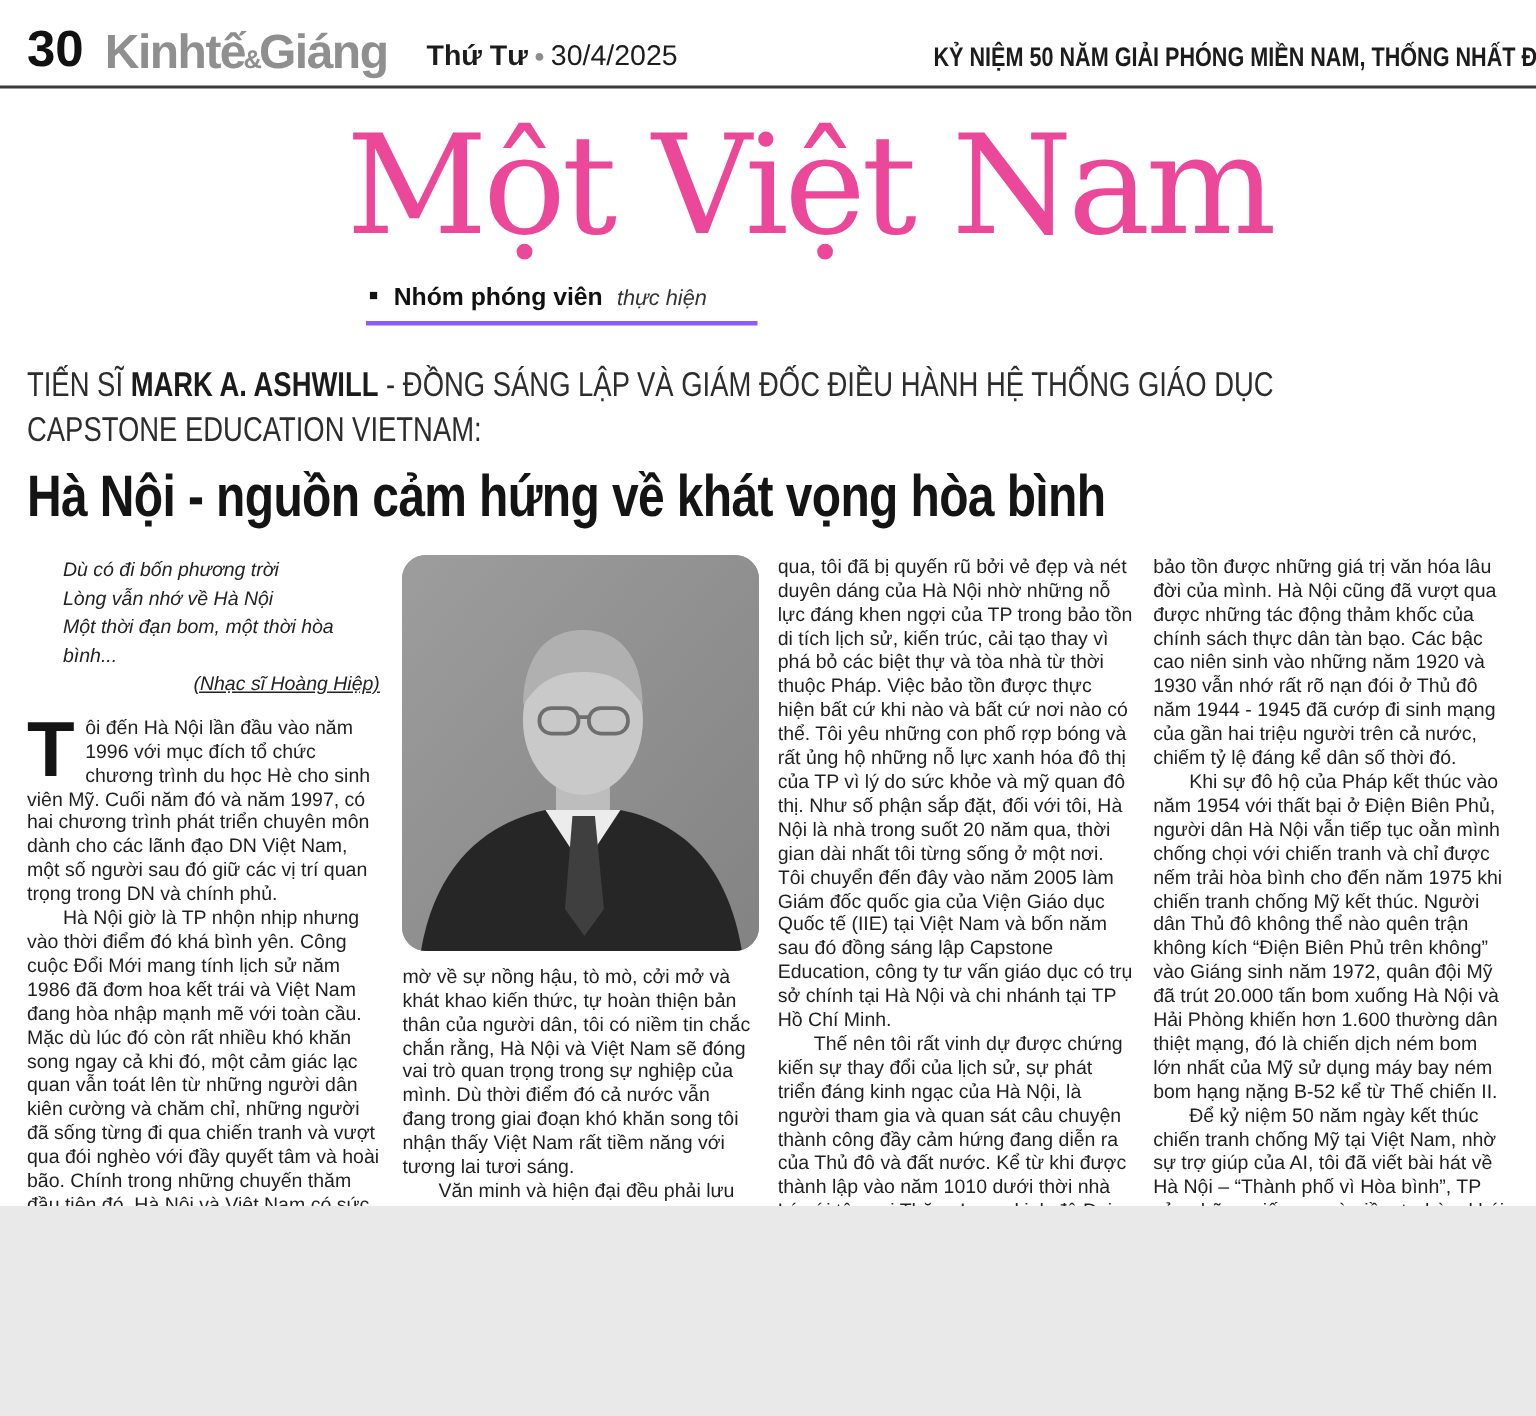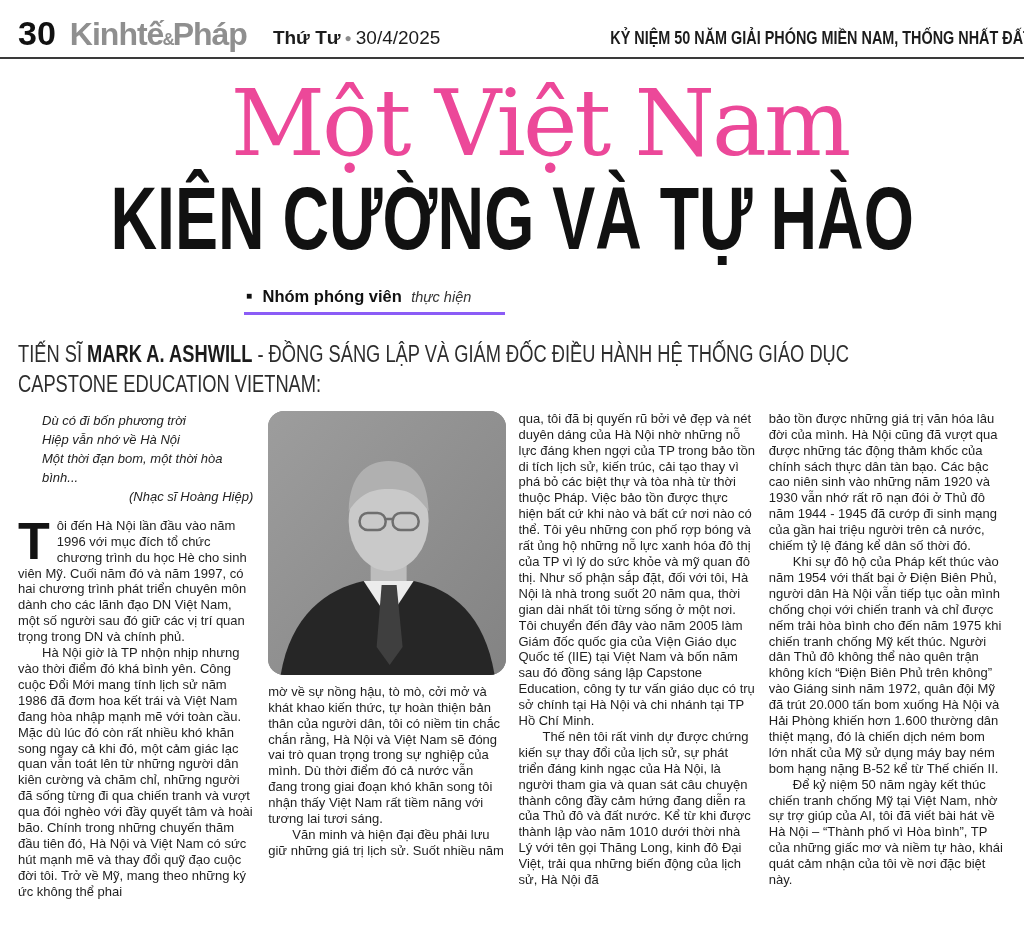--- a/index.html
+++ b/index.html
@@ -1,18 +1,18 @@
 <!DOCTYPE html>
 <html><head>
 <meta charset="utf-8">
 <style>
   * { box-sizing: border-box; }
   html,body { margin:0; padding:0; background:#e9e9e9; }
   .page {
-    width:1024px; height:944px; margin:0 auto; background:#ffffff;
+    width:1024px; height:804px; margin:0 auto; background:#ffffff;
     font-family:"Liberation Sans","DejaVu Sans",sans-serif; color:#1a1a1a;
     overflow:hidden; position:relative;
   }
 
   
   .masthead {
     display:flex; align-items:flex-end; gap:14px;
     padding:16px 18px 7px 18px; border-bottom:2px solid #3a3a3a;
     white-space:nowrap;
   }
@@ -75,78 +75,78 @@
   
   .body-grid {
     display:grid; grid-template-columns:repeat(4,1fr); column-gap:13px;
     padding:12px 18px 0 18px; font-size:13px; line-height:15.9px; color:#1f1f1f;
   }
   .col { overflow:hidden; }
   .poem {
     font-style:italic; font-size:13px; line-height:19px; color:#222;
     padding-left:24px; margin-bottom:12px;
   }
-  .poem-credit { text-align:right; padding-right:2px; }
+  .poem-credit { text-align:right; padding-right:2px;text-decoration:underline; }
   p.para { margin:0; }
   p.indent { text-indent:24px; }
   .dropcap {
     float:left; font-size:52px; line-height:41px; font-weight:700; color:#141414;
     padding:3px 7px 0 0;
   }
   .photo {
     width:100%; height:264px; border-radius:16px; overflow:hidden;
     margin-bottom:9px; background:#8f8f8f; display:block;
   }
   .photo svg { display:block; width:100%; height:100%; }
 </style>
 </head>
 <body>
 
 <div class="page">
 
   <div class="masthead">
     <span class="page-number">30</span>
     <span class="logo">
-      <span class="logo-part">Kinhtế</span><span class="logo-amp">&amp;</span><span class="logo-part">Pháp</span>
+      <span class="logo-part">Kinhtế</span><span class="logo-amp">&amp;</span><span class="logo-part">Giáng</span>
     </span>
     <span class="dateline">
       <span class="weekday">Thứ Tư</span><span class="bullet">●</span><span class="date">30/4/2025</span>
     </span>
     <span class="anniversary">KỶ NIỆM 50 NĂM GIẢI PHÓNG MIỀN NAM, THỐNG NHẤT ĐẤT NƯỚC (30/4/1975 - 30/4/2025)</span>
   </div>
 
   <div class="hero">
     <div class="hero-titles">
       <div class="title-script">Một Việt Nam</div>
-      <div class="title-main-wrap">
-        <span class="title-main">KIÊN CƯỜNG VÀ TỰ HÀO</span>
-      </div>
     </div>
   </div>
 
   <div class="byline">
     <span class="byline-inner">
       <span class="byline-marker">■</span>
       <span class="byline-name">Nhóm phóng viên</span>
       <span class="byline-role">thực hiện</span>
     </span>
   </div>
 
   <div class="kicker">
     <div><span>TIẾN SĨ </span><span class="kicker-name">MARK A. ASHWILL</span><span> - ĐỒNG SÁNG LẬP VÀ GIÁM ĐỐC ĐIỀU HÀNH HỆ THỐNG GIÁO DỤC</span></div>
     <div>CAPSTONE EDUCATION VIETNAM:</div>
   </div>
 
+  <div class="headline-row">
+    <span class="headline">Hà Nội - nguồn cảm hứng về khát vọng hòa bình</span>
+  </div>
 
   <div class="body-grid">
 
     <div class="col">
       <div class="poem">
         <div>Dù có đi bốn phương trời</div>
-        <div>Hiệp vẫn nhớ về Hà Nội</div>
+        <div>Lòng vẫn nhớ về Hà Nội</div>
         <div>Một thời đạn bom, một thời hòa bình...</div>
         <div class="poem-credit">(Nhạc sĩ Hoàng Hiệp)</div>
       </div>
       <p class="para"><span class="dropcap">T</span><span>ôi đến Hà Nội lần đầu vào năm 1996 với mục đích tổ chức chương trình du học Hè cho sinh viên Mỹ. Cuối năm đó và năm 1997, có hai chương trình phát triển chuyên môn dành cho các lãnh đạo DN Việt Nam, một số người sau đó giữ các vị trí quan trọng trong DN và chính phủ.</span></p>
       <p class="para indent">Hà Nội giờ là TP nhộn nhịp nhưng vào thời điểm đó khá bình yên. Công cuộc Đổi Mới mang tính lịch sử năm 1986 đã đơm hoa kết trái và Việt Nam đang hòa nhập mạnh mẽ với toàn cầu. Mặc dù lúc đó còn rất nhiều khó khăn song ngay cả khi đó, một cảm giác lạc quan vẫn toát lên từ những người dân kiên cường và chăm chỉ, những người đã sống từng đi qua chiến tranh và vượt qua đói nghèo với đầy quyết tâm và hoài bão. Chính trong những chuyến thăm đầu tiên đó, Hà Nội và Việt Nam có sức hút mạnh mẽ và thay đổi quỹ đạo cuộc đời tôi. Trở về Mỹ, mang theo những ký ức không thể phai</p>
     </div>
 
     <div class="col">
       <span class="photo">
         <svg viewBox="0 0 240 264" preserveAspectRatio="xMidYMid slice" aria-hidden="true">

